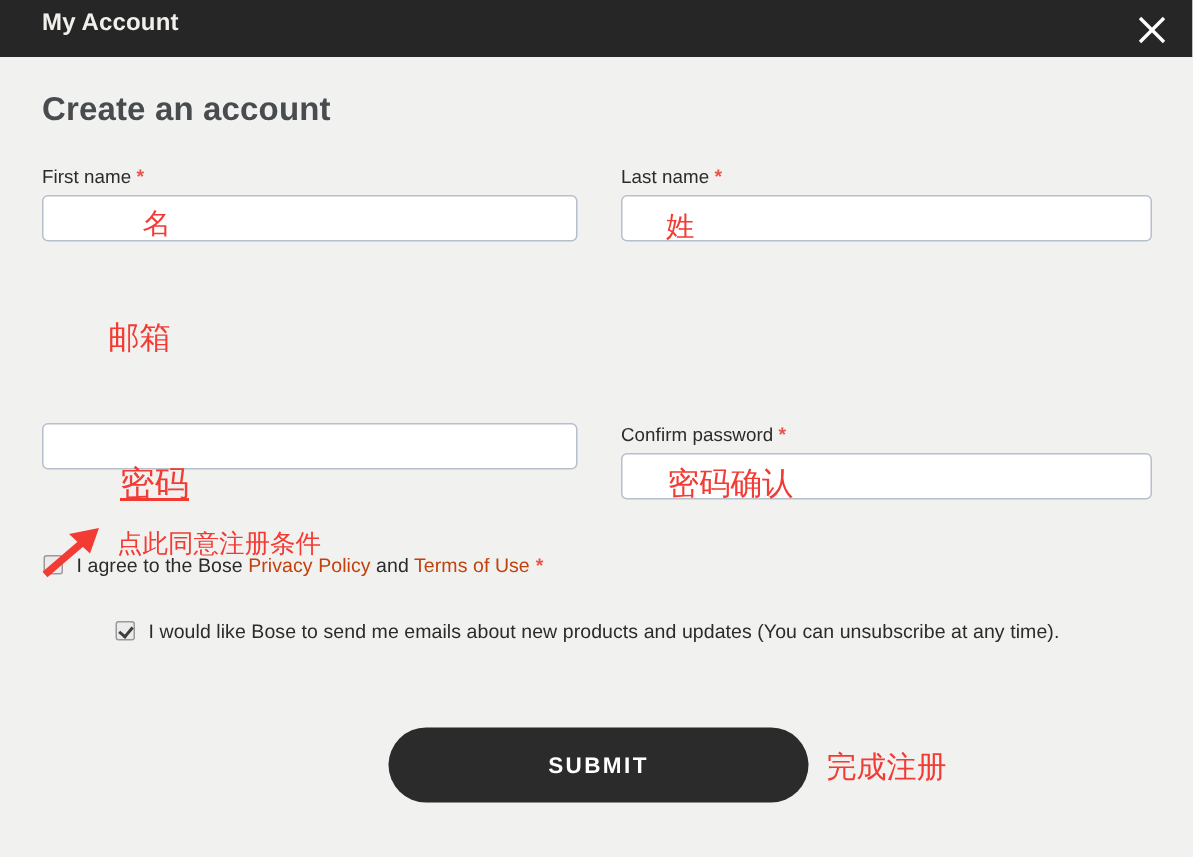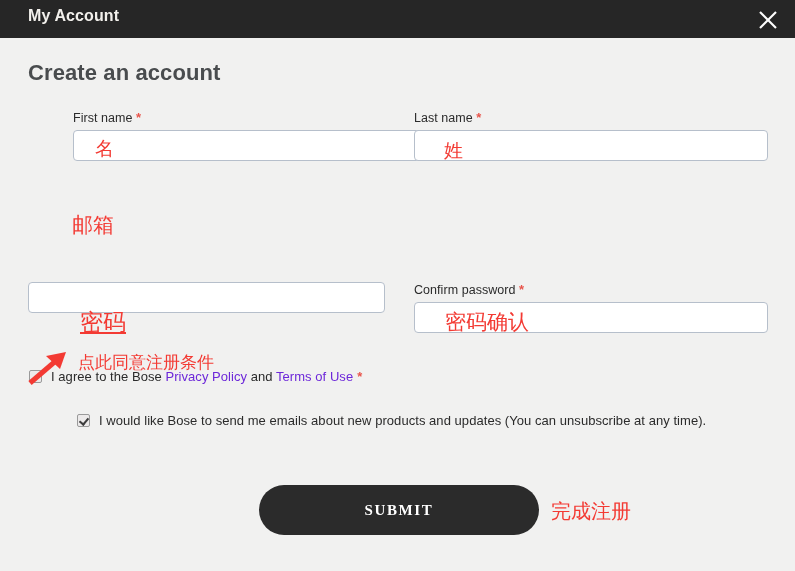--- a/index.html
+++ b/index.html
@@ -117,35 +117,35 @@
     transform: rotate(40deg);
   }
   .cbtext {
     margin-left: 9px;
     font-size: 13px;
     color: #2b2b2b;
     white-space: nowrap;
     letter-spacing: 0.05px;
   }
   .link {
-    color: #6d28d9;
+    color: #c2410c;
     text-decoration: none;
     cursor: pointer;
   }
 
   
   .submit-btn {
     position: absolute;
     left: 259px; top: 485px;
     width: 280px; height: 50px;
     background: #2b2b2b;
     border: none;
     border-radius: 25px;
     color: #ffffff;
-    font-family: Liberation Serif, serif;
+    font-family: Liberation Sans, sans-serif;
     font-size: 15px;
     font-weight: bold;
     letter-spacing: 1.6px;
     cursor: pointer;
   }
 
   
   .arrow-anno {
     position: absolute;
     left: 26px; top: 352px;
@@ -163,21 +163,21 @@
     <div class="close-btn">
       <svg width="30" height="30" viewBox="0 0 30 30" aria-hidden="true">
         <line x1="7" y1="7" x2="23" y2="23" stroke="#ffffff" stroke-width="2.2"></line>
         <line x1="23" y1="7" x2="7" y2="23" stroke="#ffffff" stroke-width="2.2"></line>
       </svg>
     </div>
   </div>
 
   <div class="page-title">Create an account</div>
 
-  <div class="field" style="left:28px; top:110px; width:357px;margin-left:45px;">
+  <div class="field" style="left:28px; top:110px; width:357px;">
     <label class="field-label">
       <span>First name</span>
       <span class="req">*</span>
     </label>
     <input class="field-input" type="text" value="" placeholder="" style="">
   </div>
   <div class="anno" style="left:95px; top:136px; font-size:19px;">名</div>
 
   <div class="field" style="left:414px; top:110px; width:354px;">
     <label class="field-label">

